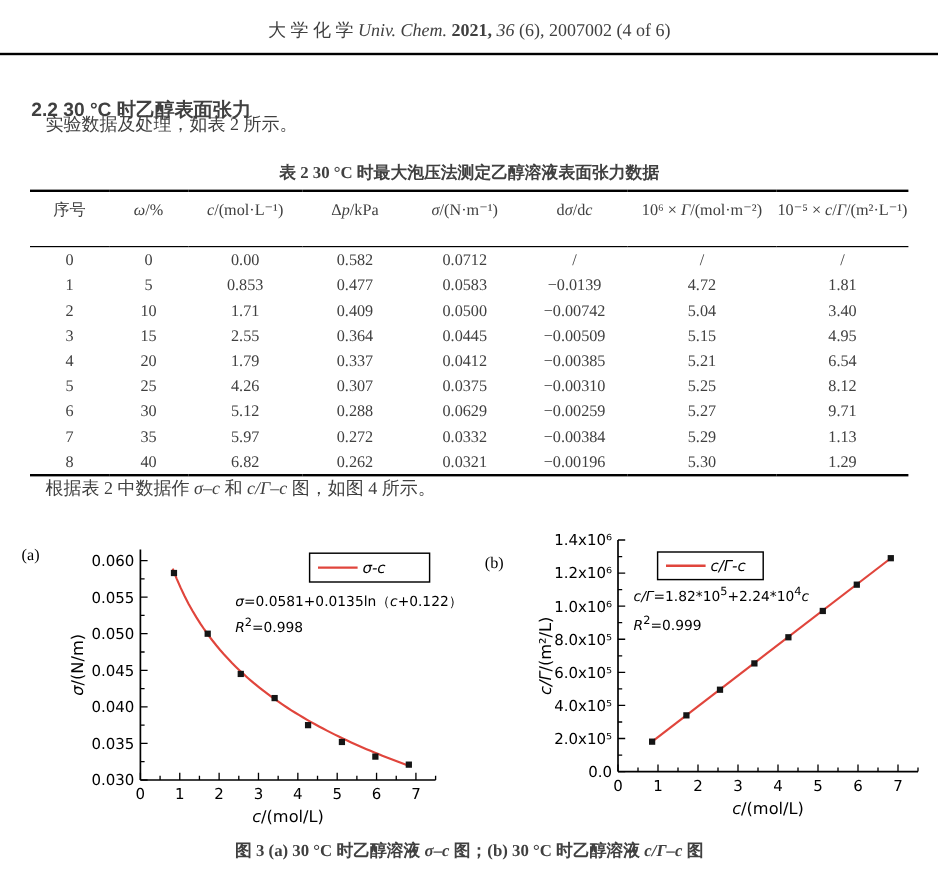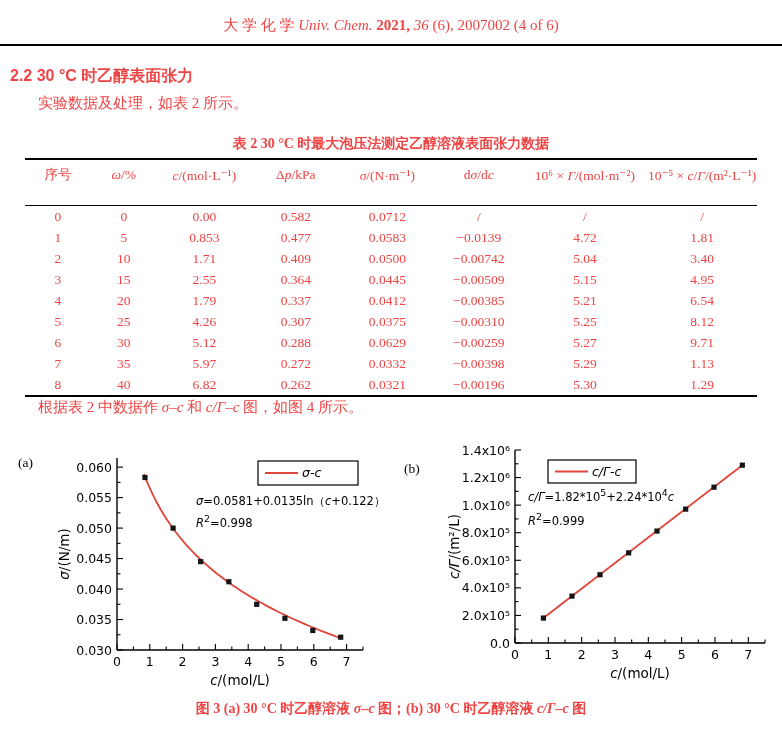--- a/index.html
+++ b/index.html
@@ -1,20 +1,20 @@
 <!DOCTYPE html>
 <html><head>
 <meta charset="utf-8">
 <style>
   html,body{margin:0;padding:0;background:#fff;}
   .page{position:relative;width:782px;height:731px;background:#ffffff;overflow:hidden;
-        font-family:"Liberation Serif","DejaVu Serif",serif;color:#ef4444;}
+        font-family:"Liberation Serif","DejaVu Serif",serif;color:#404040;}
   .header{position:absolute;top:16px;left:0;width:782px;text-align:center;font-size:15px;}
   .header-rule{position:absolute;top:44px;left:0;width:782px;height:2px;background:#000;}
-  .section{position:absolute;top:66px;left:10px;margin:0;font-size:16px;font-weight:bold;
+  .section{position:absolute;top:66px;left:10px;margin:16px;font-size:16px;font-weight:bold;
            font-family:"Liberation Sans","DejaVu Sans",sans-serif;}
   .para{position:absolute;margin:0;font-size:15px;}
   .p1{top:94px;left:38px;}
   .p2{top:398px;left:38px;}
   .table-title{position:absolute;top:135px;left:0;width:782px;text-align:center;
                font-size:14px;font-weight:bold;}
   table.data{position:absolute;top:158px;left:25px;width:732px;border-collapse:collapse;
              table-layout:fixed;border-top:2px solid #000;border-bottom:2px solid #000;
              font-size:13.5px;}
   table.data th{font-weight:normal;padding:6px 0 21px;border-bottom:1px solid #000;text-align:center;}
@@ -130,21 +130,21 @@
           <td>−0.00259</td>
           <td>5.27</td>
           <td>9.71</td>
         </tr>
         <tr>
           <td>7</td>
           <td>35</td>
           <td>5.97</td>
           <td>0.272</td>
           <td>0.0332</td>
-          <td>−0.00398</td>
+          <td>−0.00384</td>
           <td>5.29</td>
           <td>1.13</td>
         </tr>
         <tr>
           <td>8</td>
           <td>40</td>
           <td>6.82</td>
           <td>0.262</td>
           <td>0.0321</td>
           <td>−0.00196</td>

